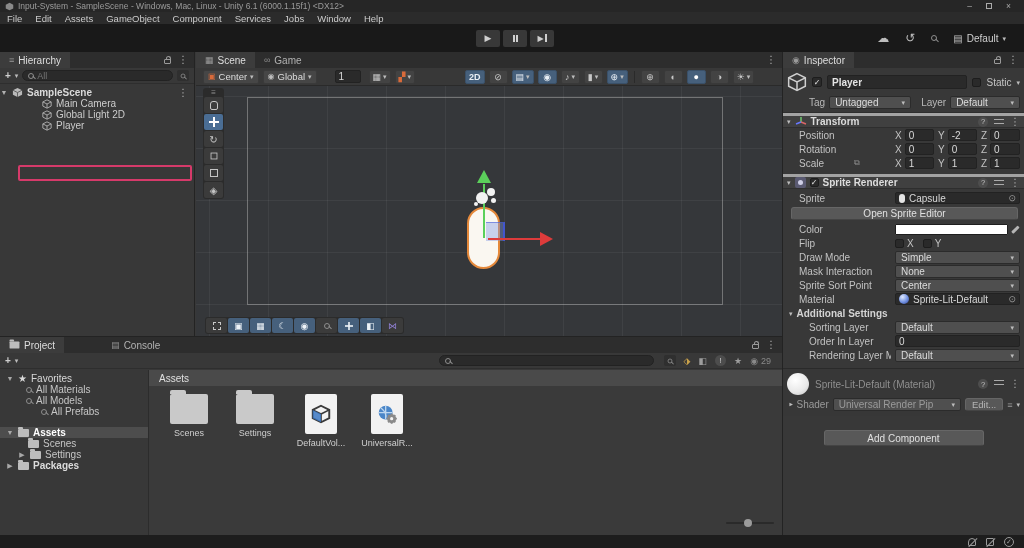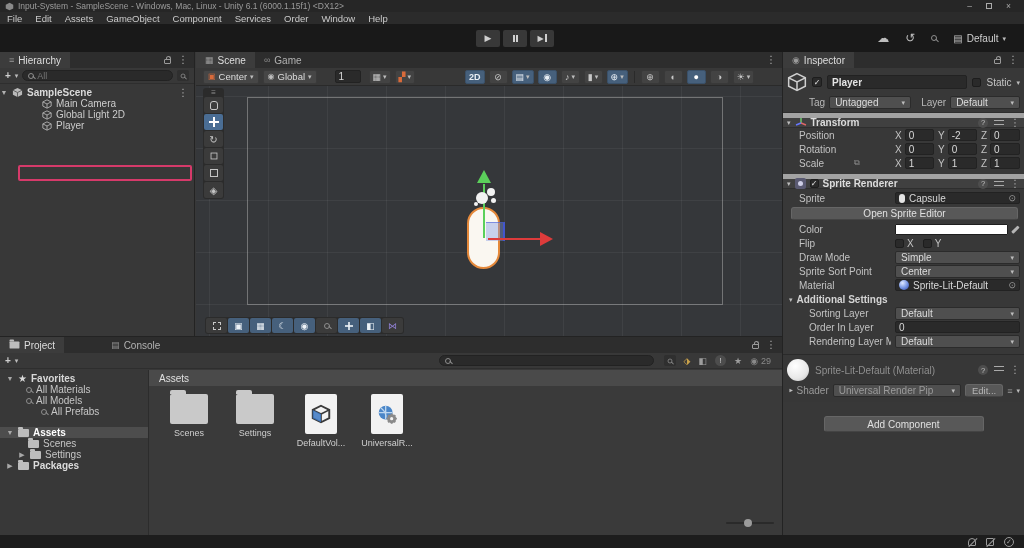--- a/index.html
+++ b/index.html
@@ -75,21 +75,21 @@
 #xaxis-line{position:absolute;left:292px;top:152px;width:52px;height:2px;background:#dd3b3b;}
 #xaxis-head{position:absolute;left:344px;top:146px;width:0;height:0;border-top:7px solid transparent;border-bottom:7px solid transparent;border-left:13px solid #dd3b3b;}
 #gizmo-cluster{position:absolute;left:278px;top:100px;width:28px;height:26px;}
 .gdot{position:absolute;background:#f2f2f2;border-radius:50%;}
 
 #inspector{position:absolute;left:782px;top:52px;width:242px;height:483px;background:#383838;border-left:1px solid #232323;overflow:hidden;}
 #insp-head{padding:4px 4px 3px 4px;border-bottom:1px solid #2e2e2e;}
 #insp-row1{display:flex;align-items:center;gap:5px;}
 #insp-name{flex:1;height:14px;background:#2a2a2a;border:1px solid #222;border-radius:2px;color:#e4e4e4;font-size:10px;font-weight:bold;padding:0 4px;font-family:inherit;outline:none;min-width:0;}
 #insp-row2{display:flex;align-items:center;gap:4px;margin-top:4px;padding-left:22px;font-size:10px;color:#b9b9b9;}
-.chead{height:15px;display:flex;align-items:center;gap:4px;padding:0 4px;background:#404040;border-top:5px solid #a3a3a3;border-bottom:1px solid #2e2e2e;font-size:10px;}
+.chead{height:15px;display:flex;align-items:center;gap:4px;padding:0 4px;background:#404040;border-top:3px solid #a3a3a3;border-bottom:1px solid #2e2e2e;font-size:10px;}
 .chead .ctitle{font-weight:bold;color:#dcdcdc;}
 .chead .cicons{margin-left:auto;display:flex;align-items:center;gap:6px;color:#aaa;}
 .help{width:10px;height:10px;border-radius:50%;background:#4d4d4d;color:#c4c4c4;font-size:7.5px;display:flex;align-items:center;justify-content:center;}
 .preset{width:10px;height:8px;position:relative;}
 .preset::before,.preset::after{content:"";position:absolute;left:0;width:10px;height:1.4px;background:#aaa;}
 .preset::before{top:1px;}.preset::after{top:5px;}
 .irow{display:flex;align-items:center;height:14px;padding:0 4px 0 16px;font-size:10px;color:#c2c2c2;gap:4px;}
 .ilabel{width:92px;flex:none;white-space:nowrap;overflow:hidden;}
 .ival{flex:1;display:flex;align-items:center;gap:4px;min-width:0;}
 .axgrp{flex:1;display:flex;align-items:center;gap:3px;min-width:0;}
@@ -149,21 +149,21 @@
   </span>
 </div>
 
 <div id="menubar">
   <span>File</span>
   <span>Edit</span>
   <span>Assets</span>
   <span>GameObject</span>
   <span>Component</span>
   <span>Services</span>
-  <span>Order</span>
+  <span>Jobs</span>
   <span>Window</span>
   <span>Help</span>
 </div>
 
 <div id="maintoolbar">
   <div class="tgrp" style="position:absolute;left:476px;gap:3px">
     <div class="playbtn">
         <span>▶</span>
       </div>
     <div class="playbtn">
@@ -550,20 +550,29 @@
   <div class="irow">
     <span class="ilabel">Draw Mode</span>
     <div class="ival">
         <div class="dd" style="flex:1">
           <span>Simple</span>
           <span class="arrow-down">▾</span>
         </div>
       </div>
   </div>
   <div class="irow">
+    <span class="ilabel">Mask Interaction</span>
+    <div class="ival">
+        <div class="dd" style="flex:1">
+          <span>None</span>
+          <span class="arrow-down">▾</span>
+        </div>
+      </div>
+  </div>
+  <div class="irow">
     <span class="ilabel">Sprite Sort Point</span>
     <div class="ival">
         <div class="dd" style="flex:1">
           <span>Center</span>
           <span class="arrow-down">▾</span>
         </div>
       </div>
   </div>
   <div class="irow">
     <span class="ilabel">Material</span>
@@ -668,21 +677,21 @@
           <span>◉</span>
           <span>29</span>
         </span>
     </div>
   </div>
   <div id="p-body">
     <div id="p-tree">
       <div class="prow">
           <span class="exp">▼</span>
           <span style="color:#d8d8d8">★</span>
-          <span style="font-weight:bold;color:#d8d8d8">Favorites</span>
+          <span style="font-weight:normal;color:#d8d8d8">Favorites</span>
         </div>
       <div class="prow" style="padding-left:26px">
           <span class="mag"></span>
           <span>All Materials</span>
         </div>
       <div class="prow" style="padding-left:26px">
           <span class="mag"></span>
           <span>All Models</span>
         </div>
       <div class="prow" style="padding-left:41px">

